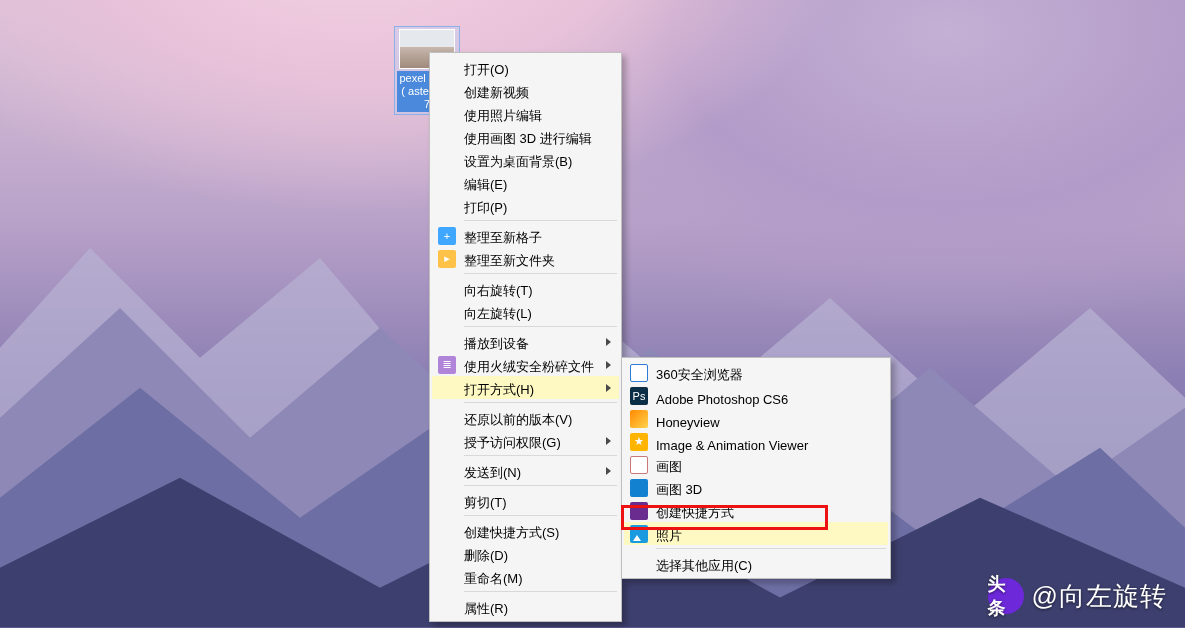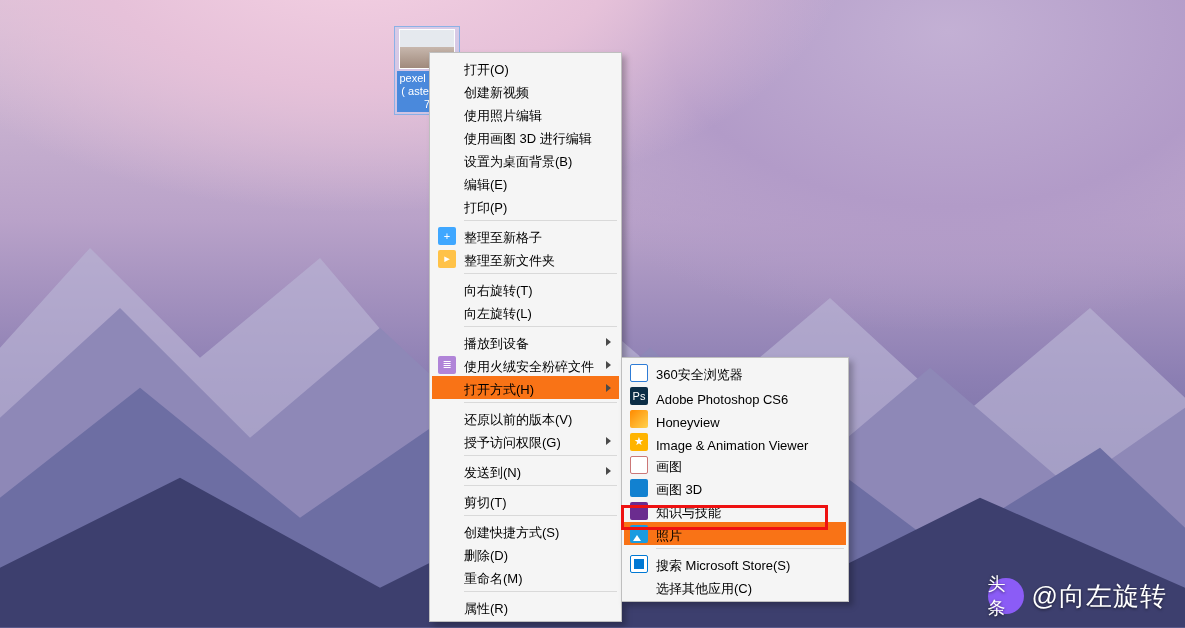--- a/index.html
+++ b/index.html
@@ -37,21 +37,21 @@
 
   .ctx {
     position:absolute; background:#f5f5f5; border:1px solid #bfbfbf;
     box-shadow:4px 4px 6px rgba(0,0,0,.25); font-size:13px; color:#000;
     padding:3px 2px;
   }
   .ctx .row {
     display:flex; align-items:flex-end; height:23px; padding:0 18px 0 32px;
     position:relative; white-space:nowrap; cursor:default;
   }
-  .ctx .row.hl { background:#f97316; }
+  .ctx .row.hl { background:#fef9c3; }
   .ctx .sep { height:1px; background:#d9d9d9; margin:3px 2px 3px 32px; }
   .ctx .arrow::after {
     content:""; position:absolute; right:8px; top:50%; transform:translateY(-50%);
     border-left:5px solid #4a4a4a; border-top:4px solid transparent; border-bottom:4px solid transparent;
   }
   .ctx .ico {
     position:absolute; left:6px; top:50%; transform:translateY(-50%);
     width:18px; height:18px; border-radius:2px; display:flex; align-items:center; justify-content:center;
     font-size:11px; color:#fff;
   }
@@ -64,34 +64,34 @@
   .ico-iav    { background:#ffb400; }
   .ico-paint  { background:#fff; border:1px solid #c77; }
   .ico-paint3d{ background:#1281d0; }
   .ico-snip   { background:#6b2c8f; }
   .ico-photos { background:#1a9be0; position:relative; }
   .ico-photos::after{ content:""; position:absolute; left:3px; bottom:2px; border-left:4px solid transparent; border-right:4px solid transparent; border-bottom:6px solid #fff; }
   .ico-store  { background:#fff; border:1px solid #0078d4; position:relative; }
   .ico-store::before{ content:""; position:absolute; inset:3px; background:#0078d4; }
 
   #ctx-main { left:429px; top:52px; width:193px; }
-  #ctx-sub  { left:621px; top:357px; width:228px; }
+  #ctx-sub  { left:621px; top:357px; width:270px; }
 
   .red-box {
     position:absolute; border:3px solid #e11; pointer-events:none;
     left:621px; top:505px; width:207px; height:25px;
   }
 
   .watermark {
     position:absolute; right:18px; bottom:14px; display:flex; align-items:center;
     color:#fff; font-size:26px; text-shadow:0 1px 3px rgba(0,0,0,.6); letter-spacing:1px;
   }
   .watermark .logo {
-    width:36px; height:36px; border-radius:50%; background:#8b5cf6; margin-right:8px;
-    display:flex; align-items:center; justify-content:center; font-size:18px; font-weight:normal;
+    width:36px; height:36px; border-radius:50%; background:#6d28d9; margin-right:8px;
+    display:flex; align-items:center; justify-content:center; font-size:18px; font-weight:bold;
   }
 </style>
 </head>
 <body>
 
 <div class="viewport">
   <div class="desktop">
     <svg class="mtn" viewBox="0 0 1185 440" preserveAspectRatio="none">
       <path class="light" d="M0,160 L90,60 L200,170 L320,70 L430,200 L560,100 L700,220 L830,110 L960,230 L1090,120 L1185,210 L1185,440 L0,440 Z"></path>
       <path class="back" d="M0,230 L120,120 L250,250 L380,140 L520,270 L650,160 L800,290 L930,180 L1070,300 L1185,220 L1185,440 L0,440 Z"></path>
@@ -207,31 +207,27 @@
       <div class="row">
         <span class="ico ico-paint"></span>
         <span>画图</span>
       </div>
       <div class="row">
         <span class="ico ico-paint3d"></span>
         <span>画图 3D</span>
       </div>
       <div class="row">
         <span class="ico ico-snip"></span>
-        <span>知识与技能</span>
+        <span>创建快捷方式</span>
       </div>
       <div class="row hl">
         <span class="ico ico-photos"></span>
         <span>照片</span>
       </div>
       <div class="sep"></div>
-      <div class="row">
-        <span class="ico ico-store"></span>
-        <span>搜索 Microsoft Store(S)</span>
-      </div>
       <div class="row">
         <span>选择其他应用(C)</span>
       </div>
     </div>
 
   <div class="red-box"></div>
 
   <div class="watermark">
     <div class="logo">头条</div>
     <span>@向左旋转</span>

